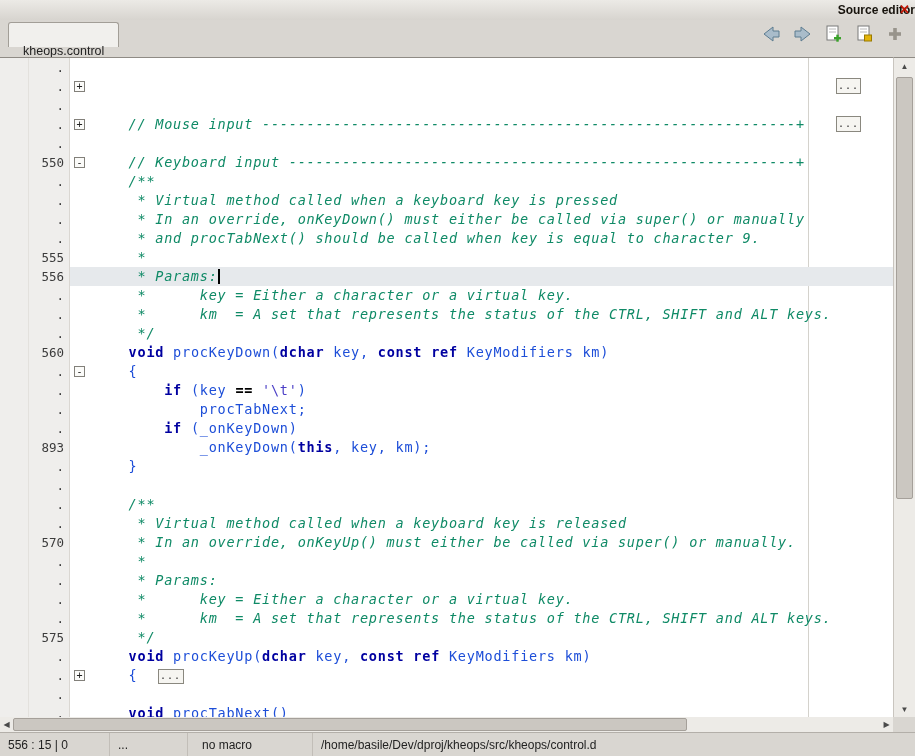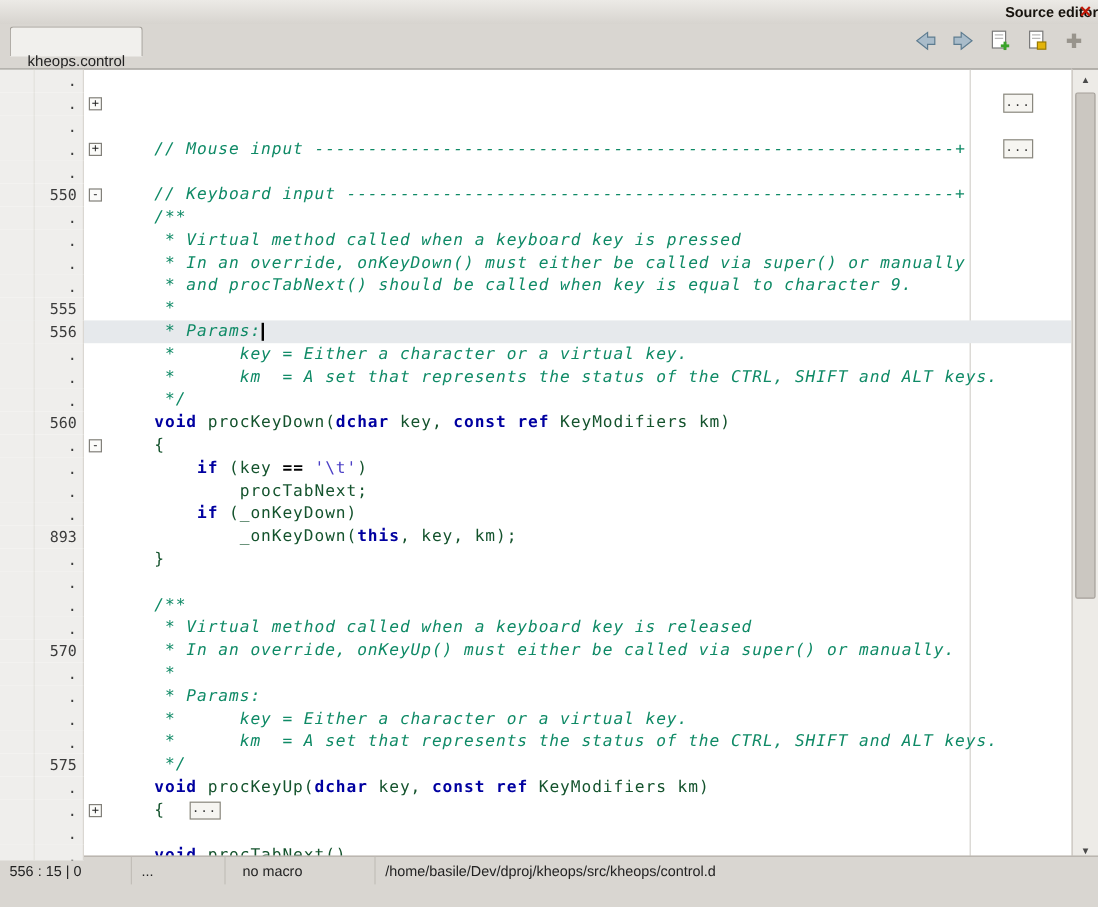--- a/index.html
+++ b/index.html
@@ -35,21 +35,21 @@
   .gutter { width:70px; flex:none; background:#efeeec; color:#3c3c3c;
     text-align:right; padding-right:5px; font-size:12.5px; letter-spacing:0;
     border-right:1px solid #dad7d2; position:relative; z-index:1; }
   .gutter::before { content:""; position:absolute; left:28px; top:0; bottom:0;
     width:1px; background:#e3e1dd; }
   .fold { width:21px; flex:none; position:relative; }
   .fold-box { position:absolute; left:4px; top:4px; width:11px; height:11px;
     border:1px solid #82807a; background:#fbfbf9; font-size:10px; line-height:9px;
     text-align:center; color:#222; letter-spacing:0; cursor:pointer; }
   .code { flex:1; padding-left:2px; position:relative; }
-  .tk-p { color:#14532d; }
+  .tk-p { color:#1d4ed8; }
   .tk-c { color:var(--comment,#0f8a66); font-style:italic; }
   .tk-k { color:var(--keyword,#0000a0); font-weight:bold; }
   .tk-s { color:var(--string,#4b3fc6); }
   .tk-o { font-weight:bold; }
   .caret { position:absolute; top:2px; width:2px; height:15px; background:#000; }
   .trail-box { position:absolute; left:836px; top:1px; width:25px; height:16px;
     border:1px solid #8a887f; background:#f6f5f1; font-size:10px; line-height:13px;
     text-align:center; letter-spacing:1px; color:#333; font-style:normal; cursor:pointer; }
   .inline-box { display:inline-block; width:26px; height:15px; margin-left:20px;
     border:1px solid #8a887f; background:#f6f5f1; font-size:10px; line-height:12px;
@@ -65,21 +65,21 @@
     background:#cbc7c1; border:1px solid #a5a09a; border-radius:2px; cursor:pointer; }
   .hscroll { position:absolute; left:0; top:717px; width:893px; height:15px; background:#edebe7; }
   .hs-btn { position:absolute; top:0; width:13px; height:15px; display:flex;
     align-items:center; justify-content:center; font-size:8px; color:#4a4a4a; cursor:pointer; }
   .hs-left { left:0; } .hs-right { right:0; }
   .hs-thumb { position:absolute; left:13px; top:1px; width:674px; height:13px;
     background:#cbc7c1; border:1px solid #a5a09a; border-radius:2px; cursor:pointer; }
   .corner { position:absolute; right:0; top:717px; width:22px; height:15px; background:#d9d6d1; }
 
   
-  .statusbar { position:absolute; left:0; top:713px; width:915px; height:24px;
+  .statusbar { position:absolute; left:0; top:732px; width:915px; height:24px;
     background:#d9d6d1; border-top:1px solid #b3afa9; display:flex; align-items:stretch;
     font-size:12px; color:#222; }
   .sb-panel { display:flex; align-items:center; padding:0 8px;
     border-right:1px solid #c2beb8; }
   .sb-1 { width:110px; } .sb-2 { width:78px; } .sb-3 { width:125px; padding-left:14px; }
   .sb-4 { flex:1; border-right:none;text-align:center; }
 </style>
 </head>
 <body style="--comment: #0f8a66; --keyword: #0000a0; --string: #4b3fc6; --currentline: #e6e9ec; --ruler: #d4d2cc;">
 

